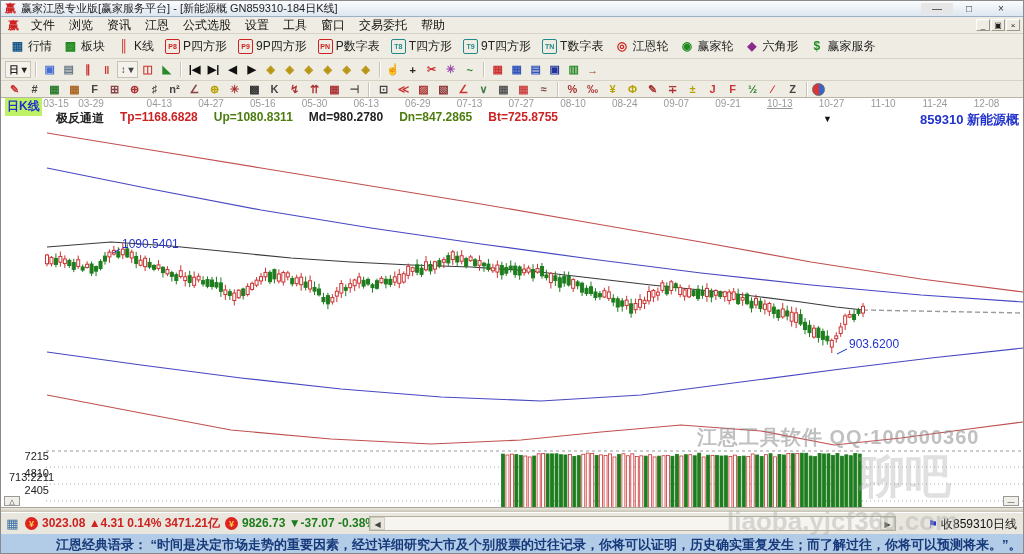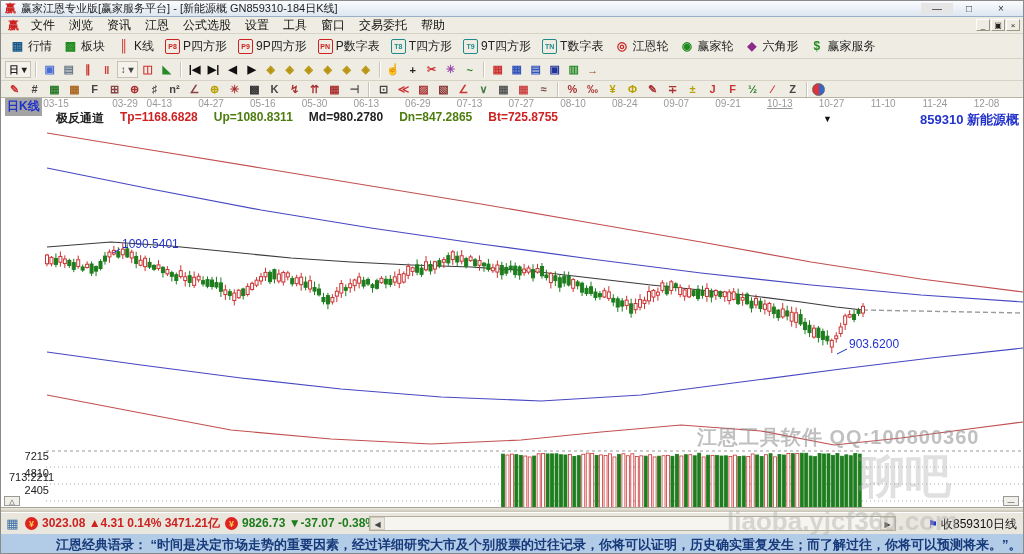--- a/index.html
+++ b/index.html
@@ -31,21 +31,21 @@
   .ic2.wide { border:1px solid #c6c3b6; background:#f4f2ea; font-size:10px; padding:0 3px; }
   .toolbar3 { height:17px; display:flex; align-items:center; gap:1px; border-bottom:1px solid #b8b5a8; padding-left:4px; }
   .ic3 { min-width:19px; height:15px; display:inline-flex; align-items:center; justify-content:center; font-size:11px; font-weight:bold; }
   .sep { width:2px; height:15px; border-left:1px solid #c8c5b8; border-right:1px solid #ffffff; margin:0 3px; }
   .yinyang { width:13px; height:13px; border-radius:50%; background:linear-gradient(90deg,#d33 50%,#36c 50%); border:1px solid #666; }
 
   
   .chart-area { position:relative; height:414px; background:#fff; }
   .daterow { position:absolute; top:0; left:0; right:0; height:12px; font-size:10px; color:#999; }
   .date-tick { position:absolute; top:0; transform:translateX(-50%); white-space:nowrap; }
-  .kline-tab { position:absolute; top:0px; left:4px; color:#2233cc; font-weight:bold; font-size:12px; background:#a3a3a3; padding:0 2px 1px 2px; }
+  .kline-tab { position:absolute; top:0px; left:4px; color:#2233cc; font-weight:bold; font-size:12px; background:#bef264; padding:0 2px 1px 2px; }
   .info-row { position:absolute; top:12px; left:55px; display:flex; gap:16px; font-size:12px; font-weight:bold; white-space:nowrap; }
   .c-red { color:#cc2222; } .c-blue { color:#4d7c0f; } .c-black { color:#222; } .c-green { color:#1e7d1e; }
   .symbol-label { position:absolute; top:13px; right:4px; color:#2233cc; font-size:13px; font-weight:bold; }
   .marker-down { position:absolute; left:822px; top:16px; color:#111; font-size:9px; }
   .price-flag { position:absolute; color:#2233cc; font-size:12px; white-space:nowrap; }
   #flag-high { left:121px; top:139px; }
   #flag-low  { left:848px; top:239px; }
   .scale-label { position:absolute; font-size:11px; color:#222; white-space:nowrap;margin-top:35px; }
   #scale-bottom { left:8px; top:338px; }
   .vol-label { position:absolute; left:12px; width:36px; text-align:right; font-size:11px; color:#222; }
@@ -706,21 +706,21 @@
           <rect x="860.50" y="305.29" width="3" height="6.76" fill="#fff" stroke="#cc3333" stroke-width="1"></rect>
         </g>
         <g>
           <line x1="112" y1="252" x2="119" y2="248" stroke="#2233cc" stroke-width="1"></line>
           <line x1="836" y1="353" x2="846" y2="348" stroke="#2233cc" stroke-width="1"></line>
         </g>
       </svg>
 
     <div class="daterow" id="daterow">
         <span class="date-tick" style="left: 55px;">03-15</span>
-        <span class="date-tick" style="left: 124px;">03-29</span>
+        <span class="date-tick" style="left: 90px;">03-29</span>
         <span class="date-tick" style="left: 158.4px;">04-13</span>
         <span class="date-tick" style="left: 210.1px;">04-27</span>
         <span class="date-tick" style="left: 261.8px;">05-16</span>
         <span class="date-tick" style="left: 313.5px;">05-30</span>
         <span class="date-tick" style="left: 365.2px;">06-13</span>
         <span class="date-tick" style="left: 416.9px;">06-29</span>
         <span class="date-tick" style="left: 468.6px;">07-13</span>
         <span class="date-tick" style="left: 520.3px;">07-27</span>
         <span class="date-tick" style="left: 572px;">08-10</span>
         <span class="date-tick" style="left: 623.7px;">08-24</span>

